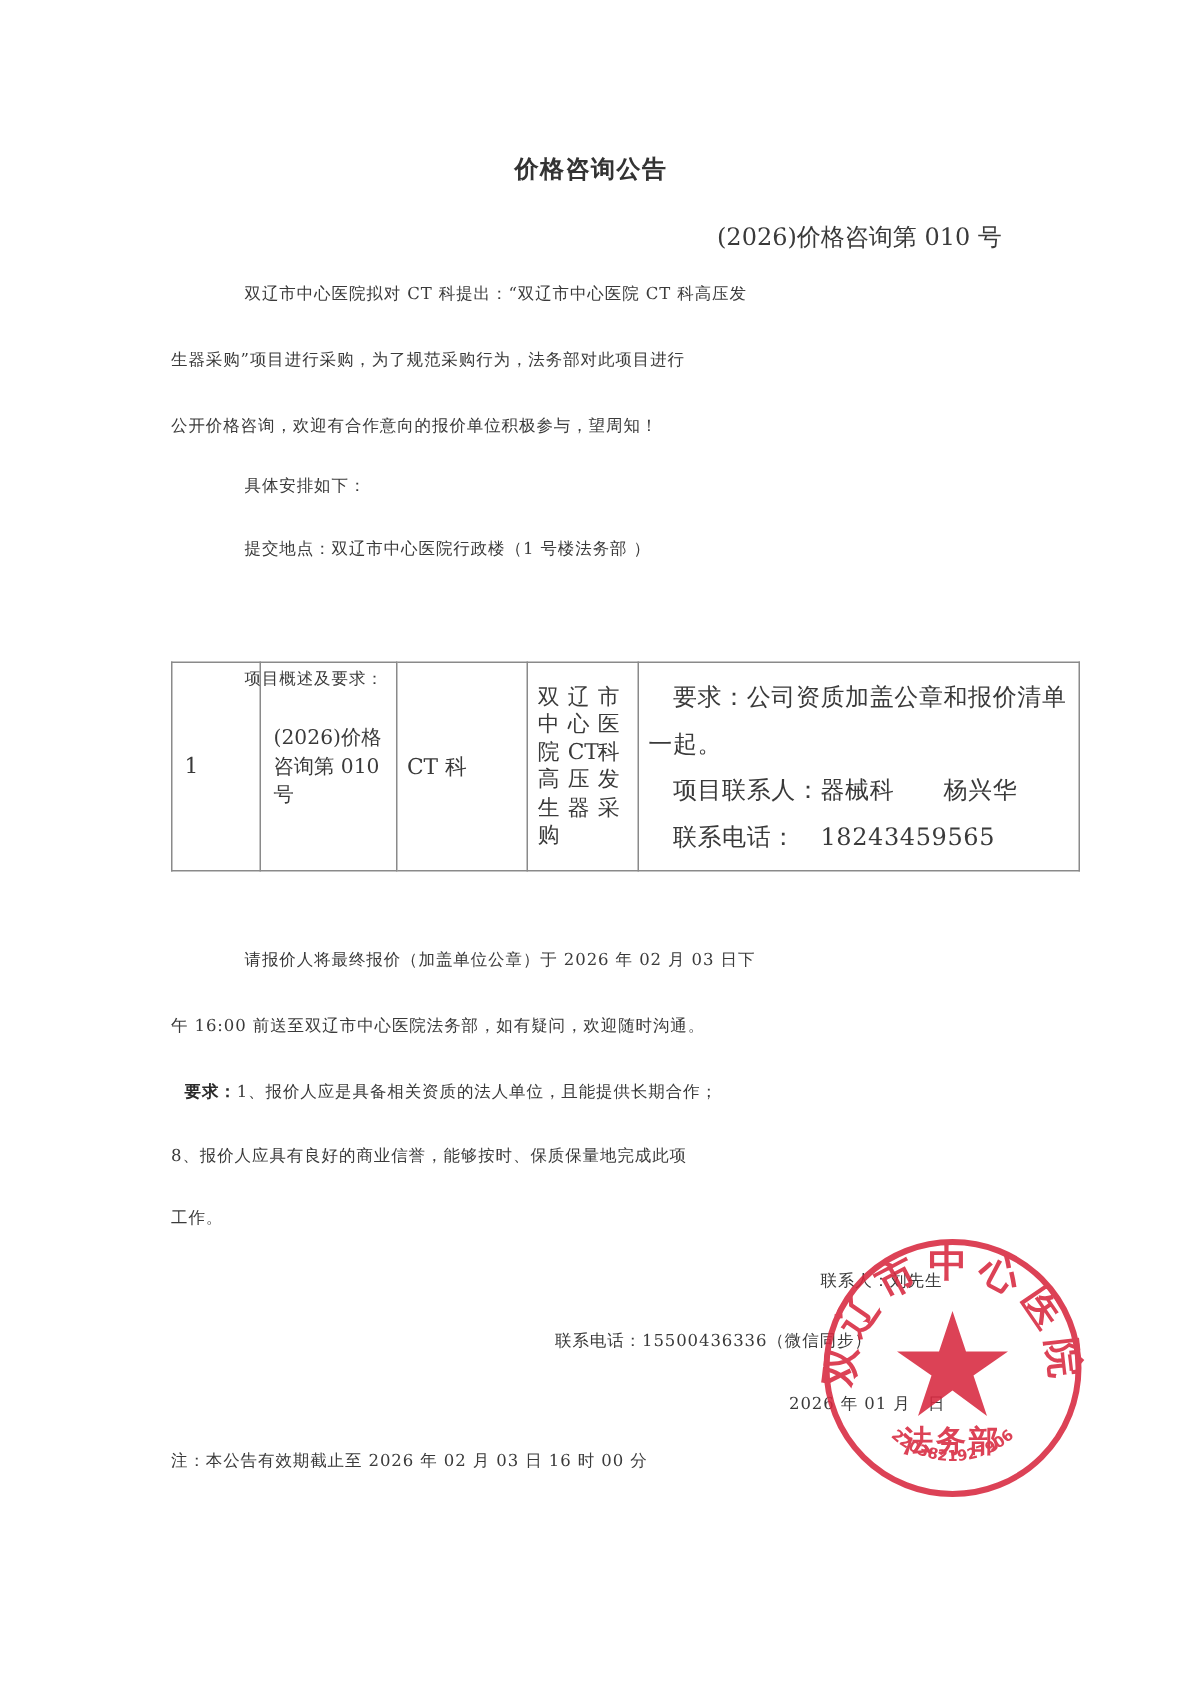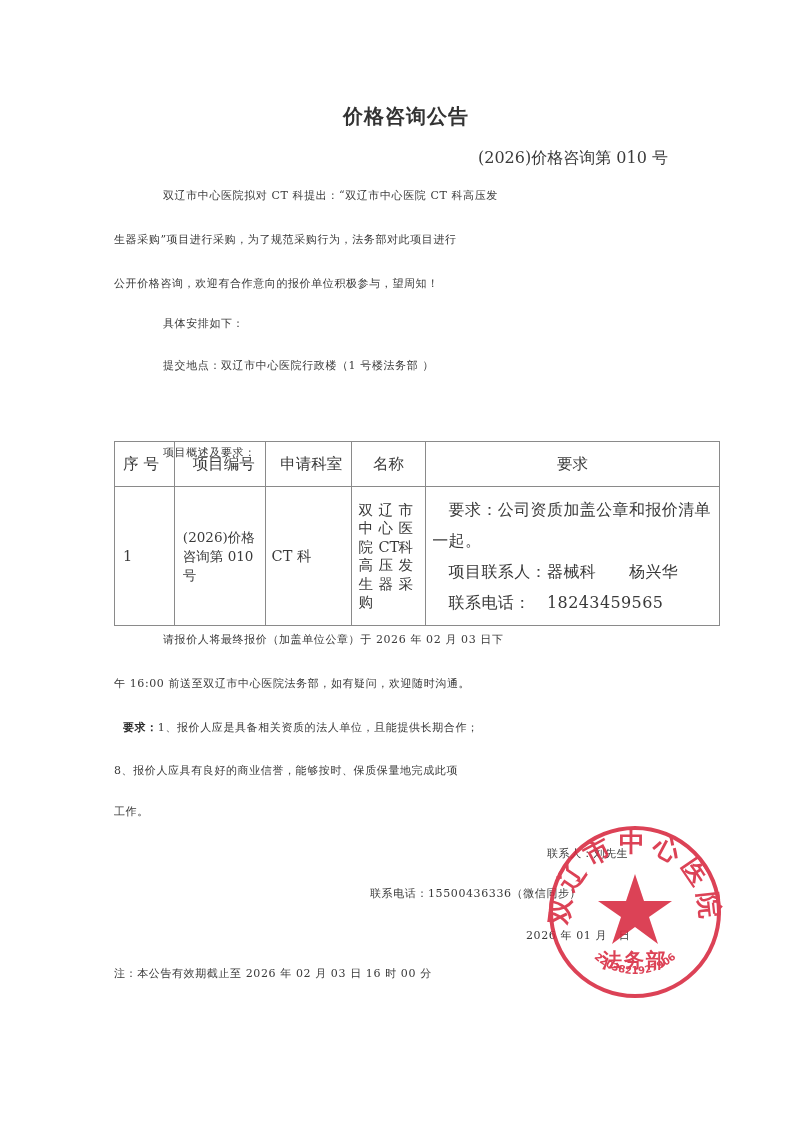--- a/index.html
+++ b/index.html
@@ -1,21 +1,21 @@
 <!DOCTYPE html>
 <html><head>
 <meta charset="utf-8">
 <style>
   html, body { margin: 0; padding: 0; }
   body {
     width: 800px; height: 1131px; background: #ffffff; position: relative;
     font-family: "DejaVu Serif", "Liberation Serif", serif; color: #3a3a3a; overflow: hidden;
   }
   .abs { position: absolute; white-space: nowrap; }
-  .title { left: 343px; top: 103px; font-size: 20px; font-weight: bold; letter-spacing: 1px; color: #333; }
+  .title { left: 343px; top: 103px; font-size: 16px; font-weight: bold; letter-spacing: 1px; color: #333; }
   .docno { left: 478px; top: 148px; font-size: 16px; }
   .para { font-size: 11px; letter-spacing: 0.6px; }
   .bold { font-weight: bold; color: #2a2a2a; }
 
   table.req {
     position: absolute; left: 114px; top: 441px; width: 606px;
     border-collapse: collapse; font-size: 14.5px; color: #3a3a3a;
   }
   table.req td, table.req th { border: 1px solid #8a8a8a; padding: 0; vertical-align: middle; }
   table.req th { height: 44px; font-weight: normal; font-size: 15.5px; text-align: center; }
@@ -39,27 +39,20 @@
 <div class="abs para" style="left:163px; top:188px;">双辽市中心医院拟对 CT 科提出：“双辽市中心医院 CT 科高压发</div>
 <div class="abs para" style="left:114px; top:232px;">生器采购”项目进行采购，为了规范采购行为，法务部对此项目进行</div>
 <div class="abs para" style="left:114px; top:276px;">公开价格咨询，欢迎有合作意向的报价单位积极参与，望周知！</div>
 
 <div class="abs para" style="left:163px; top:316px;">具体安排如下：</div>
 <div class="abs para" style="left:163px; top:358px;">提交地点：双辽市中心医院行政楼（1 号楼法务部 ）</div>
 <div class="abs para" style="left:163px; top:400px;margin-top:45px;">项目概述及要求：</div>
 
 <table class="req">
   <tbody>
-      <tr>
-    <th class="c-idx" style="text-align:left; padding-left:8px;">序 号</th>
-    <th class="c-code" style="padding-left:0; text-align:center;">项目编号</th>
-    <th class="c-dept" style="padding-left:0; text-align:center;">申请科室</th>
-    <th class="c-name">名称</th>
-    <th class="c-req-h">要求</th>
-  </tr>
   <tr>
     <td class="c-idx">1</td>
     <td class="c-code">(2026)价格咨询第 010 号</td>
     <td class="c-dept">CT 科</td>
     <td class="c-name">
       <div class="name-grid">
         <span>双</span>
         <span>辽</span>
         <span>市</span>
         <span>中</span>

